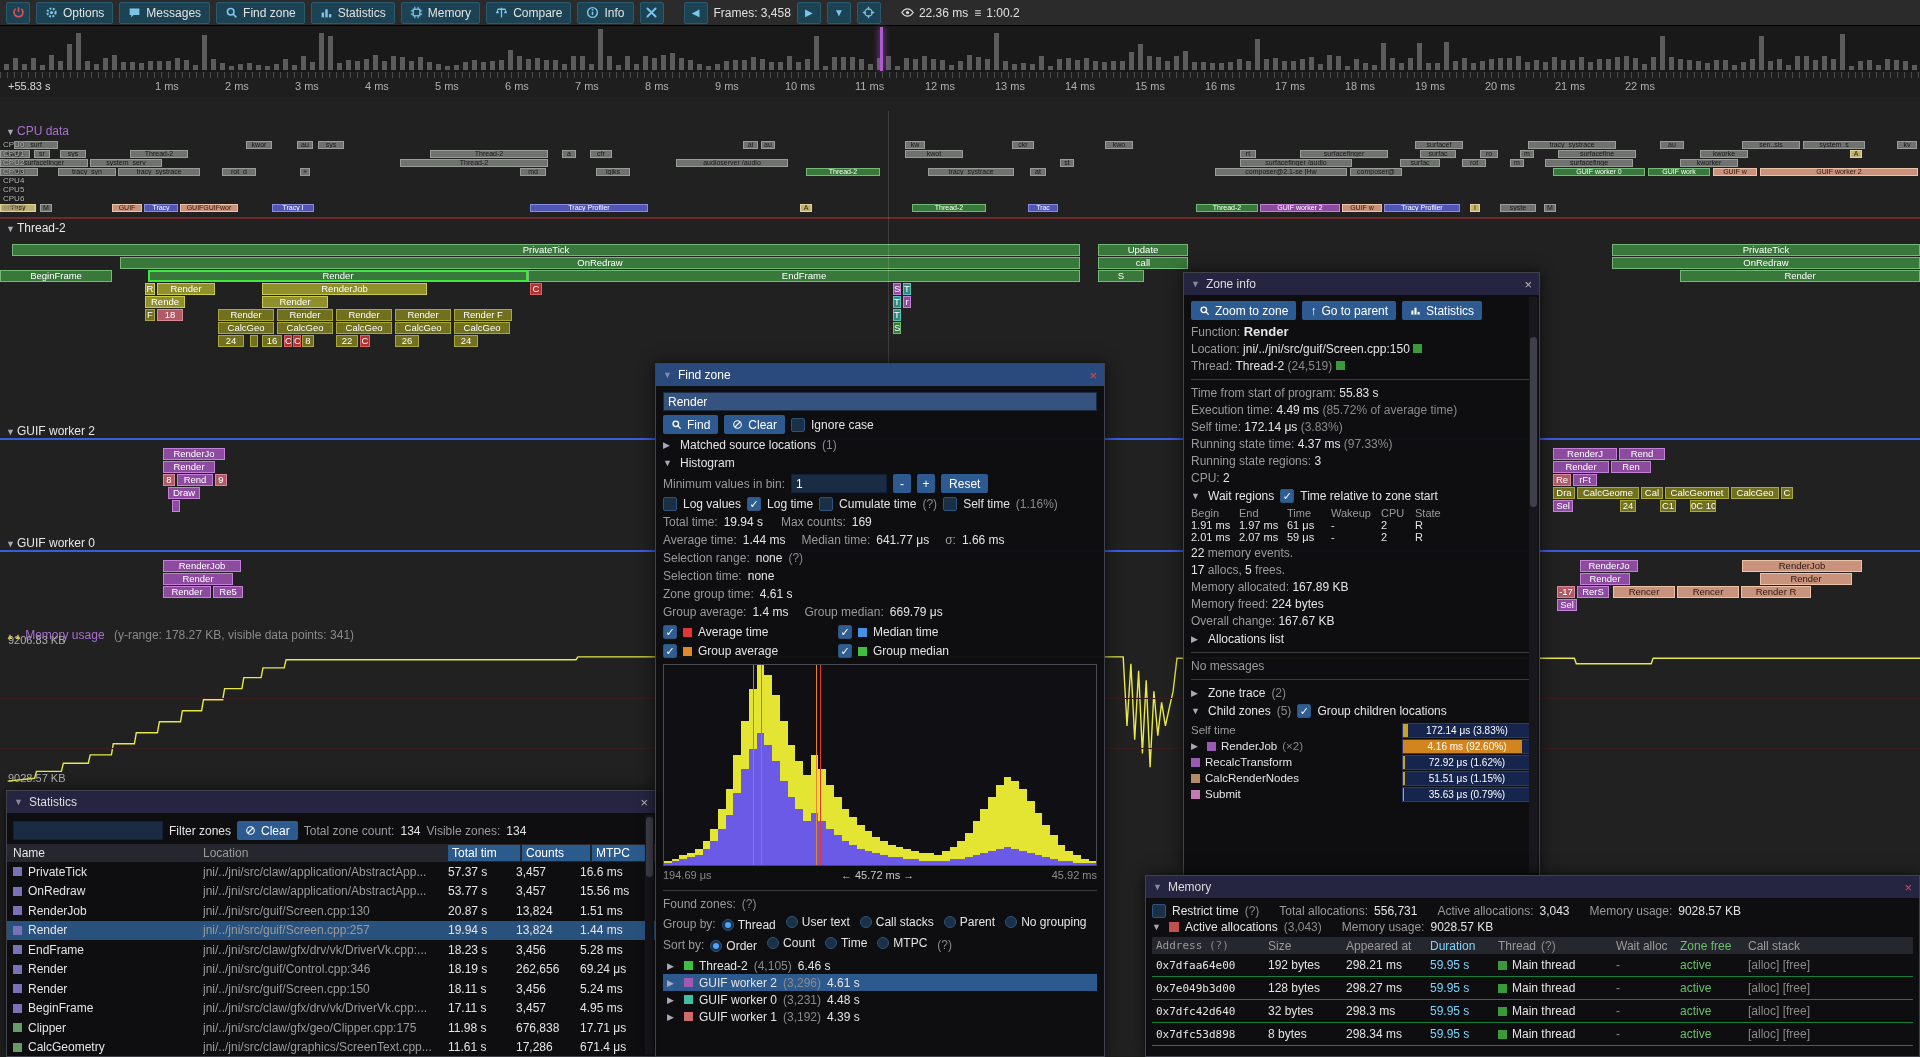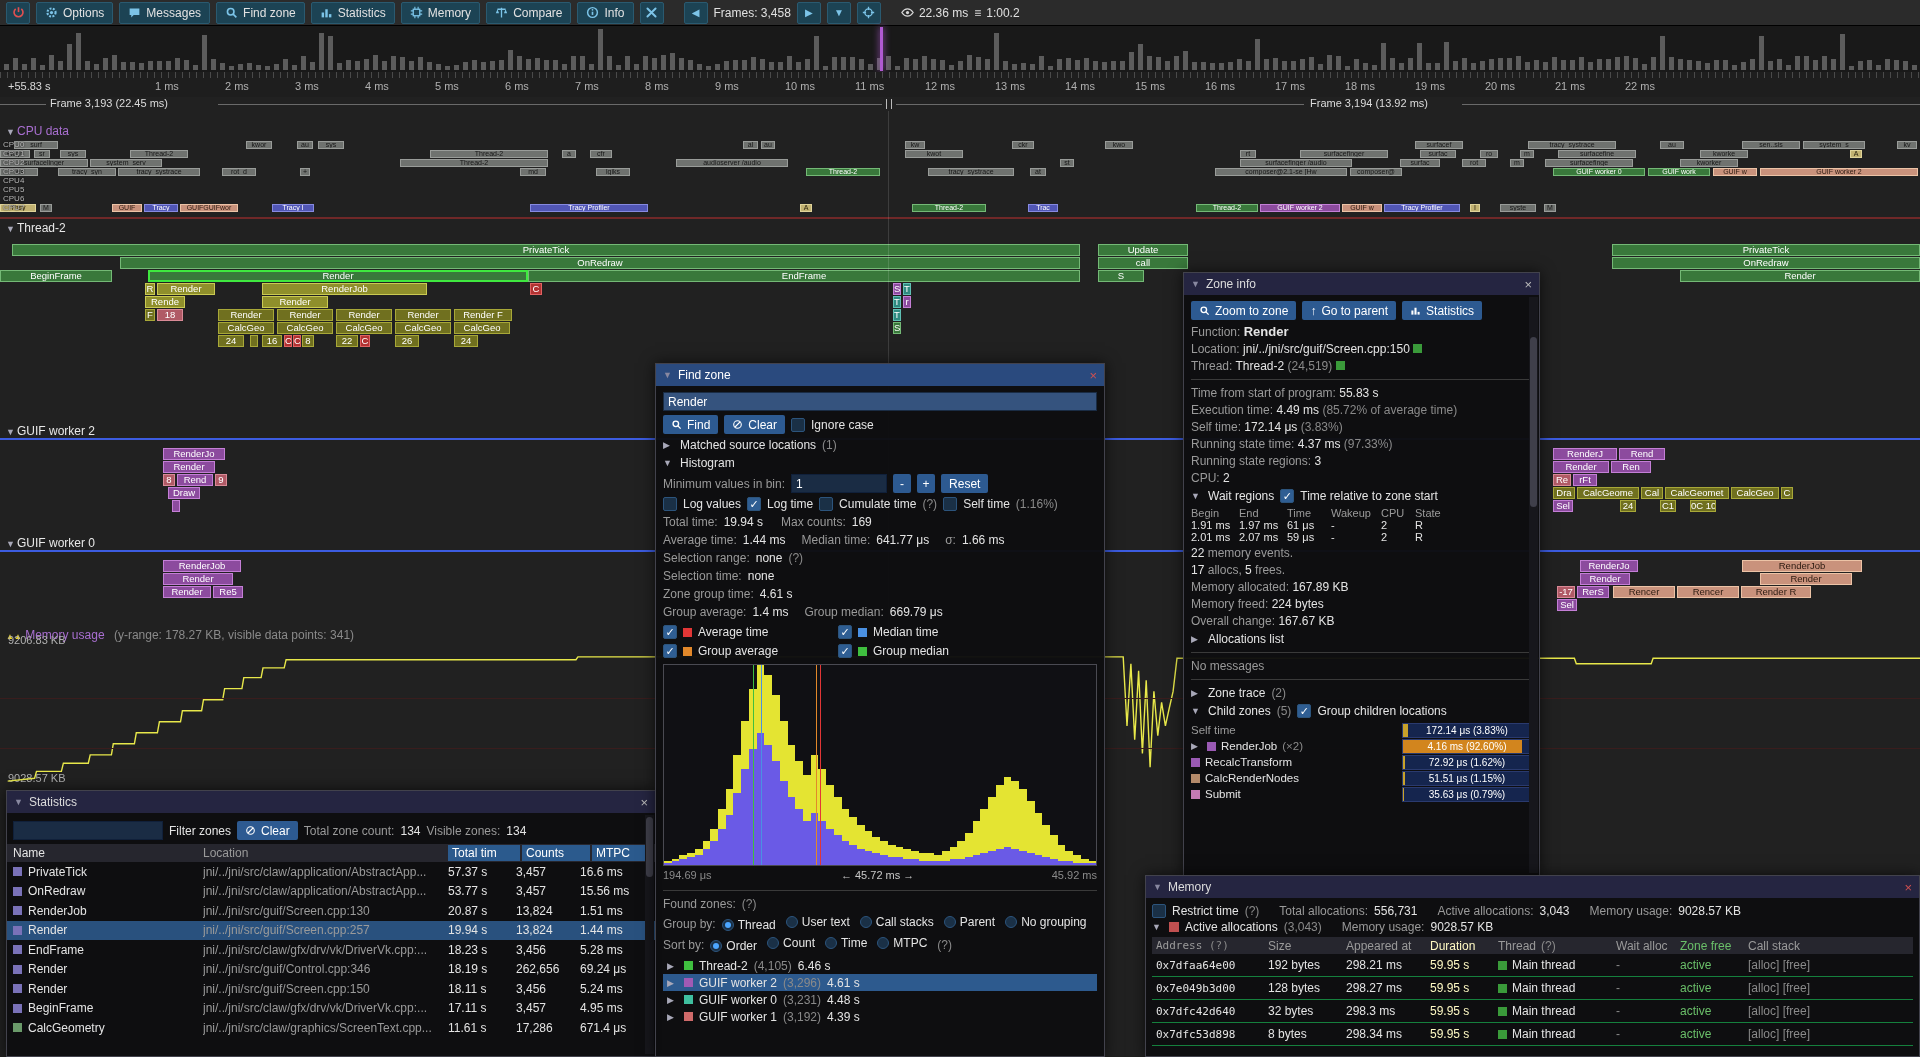--- a/index.html
+++ b/index.html
@@ -121,21 +121,21 @@
   .zi-child{display:flex;align-items:center;height:16px;font-size:11.5px;}
   .zi-cname{flex:1;display:flex;gap:5px;align-items:center;overflow:hidden;white-space:nowrap;}
   .zi-bar{width:128px;height:13px;background:#15254e;position:relative;border:1px solid #2a3a6e;flex:0 0 auto;}
   .zi-fill{position:absolute;left:0;top:0;bottom:0;}
   .zi-bartext{position:absolute;inset:0;text-align:center;font-size:10px;line-height:13px;color:#fff;}
   
   #win-mem{left:1145px;top:875px;width:775px;height:182px;z-index:40;}
   .m-head{display:flex;align-items:center;height:17px;padding:0 4px;background:#26262e;margin-top:3px;}
   .m-row{display:flex;align-items:center;height:22px;padding:0 4px;border-bottom:1px solid #15803d;}
   .m-addr{width:112px;font-family:"DejaVu Sans Mono","Liberation Mono",monospace;font-size:11px;}
-  .m-size{width:78px;} .m-app{width:84px;} .m-dur{width:68px;color:#fef9c3;}
+  .m-size{width:78px;} .m-app{width:84px;} .m-dur{width:68px;color:#7dd3fc;}
   .m-thread{width:118px;display:flex;gap:5px;align-items:center;}
   .m-za{width:64px;} .m-zf{width:68px;color:#6abf69;} .m-cs{flex:1;}
 </style>
 </head>
 <body>
 
 <div id="app">
 
   <div id="toolbar">
     <span class="tb-btn tb-sq">
@@ -464,29 +464,20 @@
       <span class="tick" style="left: 1065px;">14 ms</span>
       <span class="tick" style="left: 1135px;">15 ms</span>
       <span class="tick" style="left: 1205px;">16 ms</span>
       <span class="tick" style="left: 1275px;">17 ms</span>
       <span class="tick" style="left: 1345px;">18 ms</span>
       <span class="tick" style="left: 1415px;">19 ms</span>
       <span class="tick" style="left: 1485px;">20 ms</span>
       <span class="tick" style="left: 1555px;">21 ms</span>
       <span class="tick" style="left: 1625px;">22 ms</span>
     </div>
-  <div id="frame-row">
-    <div class="fr-line" style="left:0;width:46px"></div>
-    <span class="fr-label" style="left:50px">Frame 3,193 (22.45 ms)</span>
-    <div class="fr-line" style="left:218px;width:664px"></div>
-    <span class="fr-sep" style="left:886px"></span>
-    <div class="fr-line" style="left:896px;width:408px"></div>
-    <span class="fr-label" style="left:1310px">Frame 3,194 (13.92 ms)</span>
-    <div class="fr-line" style="left:1462px;width:458px"></div>
-  </div>
 
   <div class="sec-hdr purple-hdr" style="top:124px"><span class="tri">▼</span><span>CPU data</span></div>
   <div id="cpu-zones">
       <div class="zone zc-gray cpu-zone" style="left: 14px; top: 1px; width: 44px; height: 8px;">surf</div>
       <div class="zone zc-gray cpu-zone" style="left: 246px; top: 1px; width: 26px; height: 8px;">kwor</div>
       <div class="zone zc-gray cpu-zone" style="left: 297px; top: 1px; width: 16px; height: 8px;">au</div>
       <div class="zone zc-gray cpu-zone" style="left: 318px; top: 1px; width: 26px; height: 8px;">sys</div>
       <div class="zone zc-gray cpu-zone" style="left: 743px; top: 1px; width: 15px; height: 8px;">al</div>
       <div class="zone zc-gray cpu-zone" style="left: 761px; top: 1px; width: 14px; height: 8px;">au</div>
       <div class="zone zc-gray cpu-zone" style="left: 905px; top: 1px; width: 20px; height: 8px;">kw</div>
@@ -787,20 +778,30 @@
               <span>BeginFrame</span>
             </div>
             <span class="s-loc">jni/../jni/src/claw/gfx/drv/vk/DriverVk.cpp:...</span>
             <span class="s-tot">17.11 s</span>
             <span class="s-cnt">3,457</span>
             <span class="s-mt">4.95 ms</span>
           </div>
           <div class="s-row">
             <div class="s-name">
               <span class="sq" style="background: rgb(106, 154, 106);"></span>
+              <span>Clipper</span>
+            </div>
+            <span class="s-loc">jni/../jni/src/claw/gfx/geo/Clipper.cpp:175</span>
+            <span class="s-tot">11.98 s</span>
+            <span class="s-cnt">676,838</span>
+            <span class="s-mt">17.71 μs</span>
+          </div>
+          <div class="s-row">
+            <div class="s-name">
+              <span class="sq" style="background: rgb(106, 154, 106);"></span>
               <span>CalcGeometry</span>
             </div>
             <span class="s-loc">jni/../jni/src/claw/graphics/ScreenText.cpp...</span>
             <span class="s-tot">11.61 s</span>
             <span class="s-cnt">17,286</span>
             <span class="s-mt">671.4 μs</span>
           </div>
         </div>
     </div>
     <div class="scrollbar">

